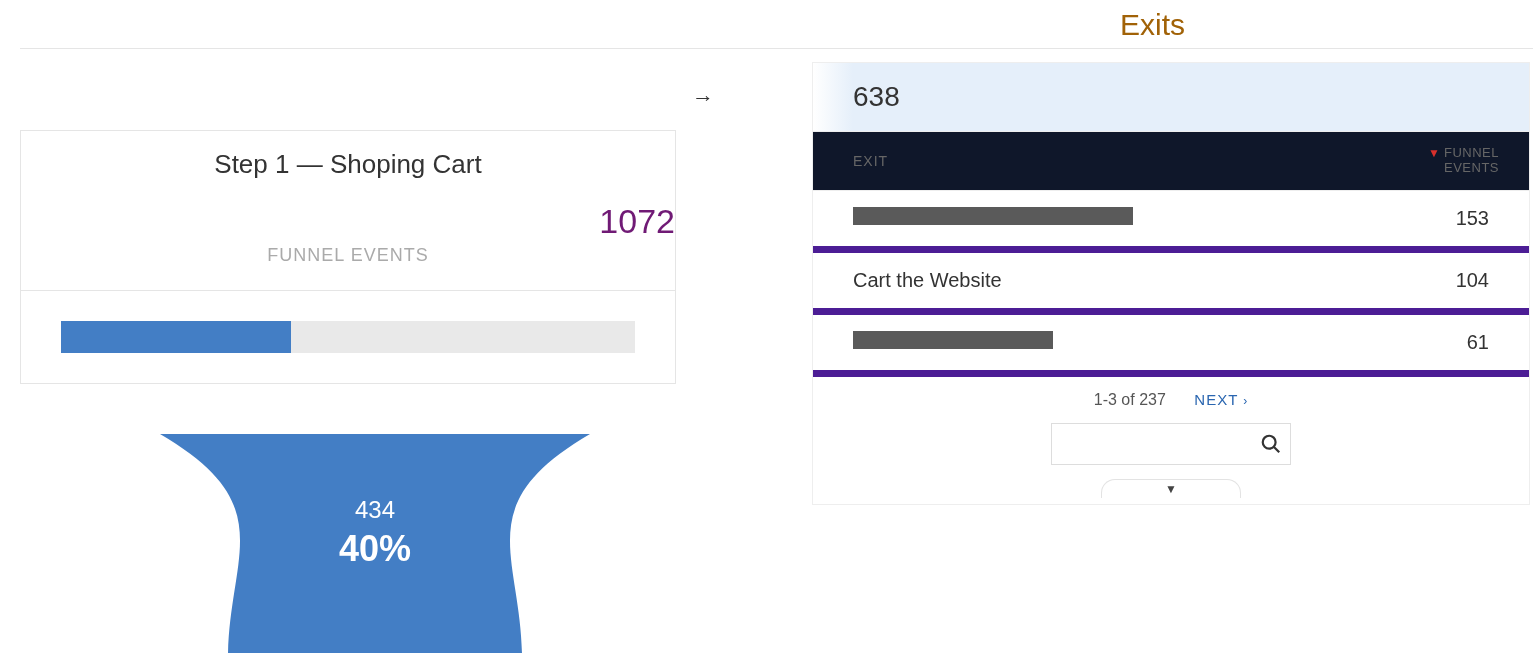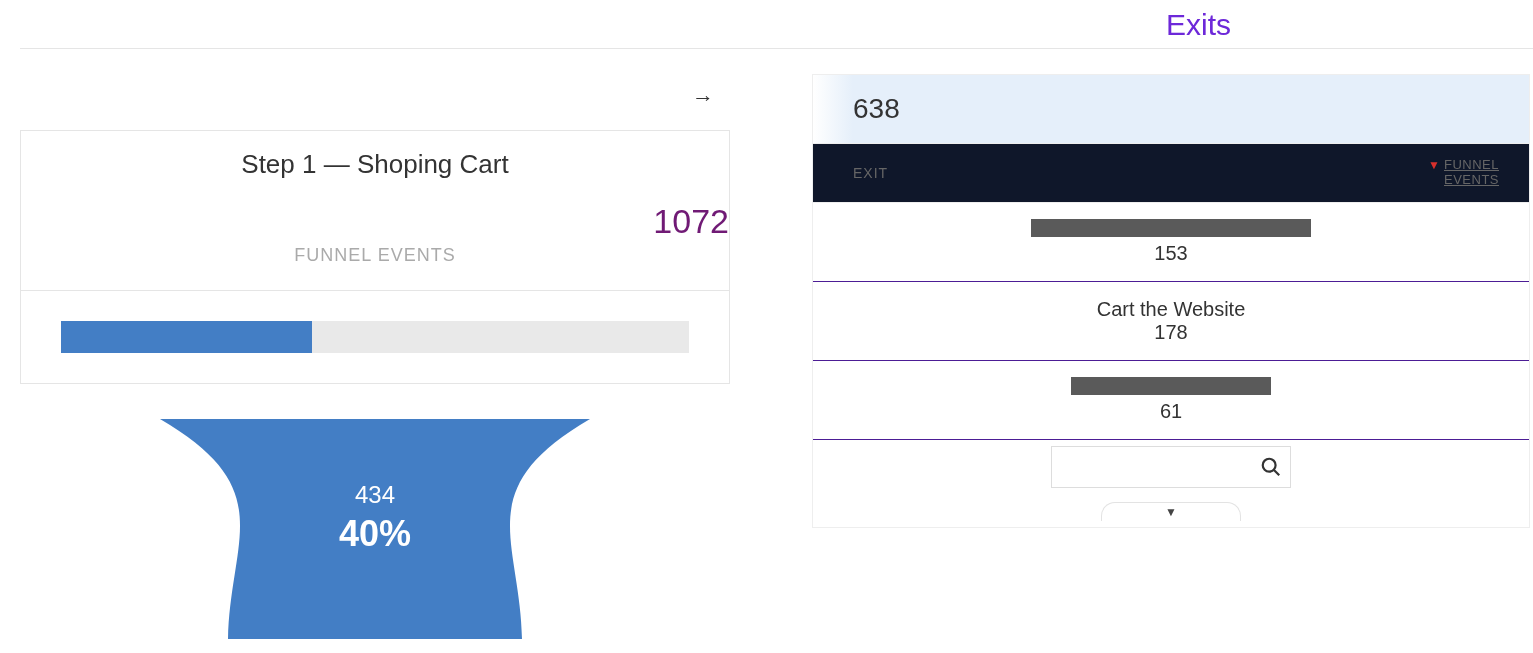--- a/index.html
+++ b/index.html
@@ -19,21 +19,21 @@
     left: 20px; right: 0;
     top: 48px;
     border-top: 1px solid #e5e5e5;
   }
 
   
   .funnel-card {
     position: absolute;
     left: 20px;
     top: 130px;
-    width: 710px;
+    width: 656px;
     border: 1px solid #e5e5e5;
     background: #fff;
   }
   .funnel-title {
     text-align: center;
     font-size: 26px;
     color: #333;
     padding: 18px 0 10px 0;
   }
   .funnel-value {
@@ -64,21 +64,21 @@
   .bar-fill {
     position: absolute;
     left: 0; top: 0; bottom: 0;
     background: #437ec5;
   }
 
   
   .funnel-shape {
     position: absolute;
     left: 20px;
-    top: 419px;
+    top: 434px;
     width: 710px;
     height: 156px;
     pointer-events: none;
   }
   .funnel-shape svg { display: block; }
   .funnel-text {
     position: absolute;
     left: 0; right: 0;
     top: 62px;
     text-align: center;
@@ -96,27 +96,26 @@
     font-size: 22px;
     color: #333;
   }
 
   
   .exits-header {
     position: absolute;
     left: 1120px;
     top: 8px;
     font-size: 30px;
-    color: #6d28d9;
-    margin-left: 46px;
+    color: #a16207;
   }
   .exits-panel {
     position: absolute;
     left: 812px;
-    top: 74px;
+    top: 62px;
     width: 718px;
     border: 1px solid #eee;
   }
   .exits-total {
     background: linear-gradient(to right, #ffffff 0%, #e5effa 40px, #e5effa 100%);
     font-size: 28px;
     color: #333;
     padding: 18px 0 18px 40px;
     border-bottom: 1px solid #eee;
   }
@@ -147,24 +146,23 @@
     font-size: 12px;
     position: absolute;
     left: 0;
     top: 1px;
   }
   .exit-row {
     display: flex;
     align-items: center;
     justify-content: space-between;
     padding: 16px 40px 16px 40px;
-    border-bottom: 1px solid #4c1d95;
+    border-bottom: 7px solid #4c1d95;
     font-size: 20px;
     color: #333;
-    flex-direction: column;
   }
   .exit-row .val { font-size: 20px; color: #333; }
   .redacted {
     display: inline-block;
     background: #5a5a5a;
     height: 18px;
   }
   .redacted.w1 { width: 280px; }
   .redacted.w2 { width: 200px; }
 
@@ -257,40 +255,49 @@
 
   <div class="exits-header">Exits</div>
 
   <div class="exits-panel">
     <div class="exits-total">638</div>
 
     <div class="exits-thead">
       <div class="col-exit">EXIT</div>
       <div class="col-events">
         <span class="sort-caret">▼</span>
-        <span style="white-space:pre-line; display:inline-block;text-decoration:underline;">FUNNEL
+        <span style="white-space:pre-line; display:inline-block;">FUNNEL
 EVENTS</span>
       </div>
     </div>
 
     <div id="exit-rows">
         <div class="exit-row">
           <div><span class="redacted w1"></span></div>
           <div class="val">153</div>
         </div>
         <div class="exit-row">
           <div>Cart the Website</div>
-          <div class="val">178</div>
+          <div class="val">104</div>
         </div>
         <div class="exit-row">
           <div><span class="redacted w2"></span></div>
           <div class="val">61</div>
         </div>
       </div>
 
+    <div class="pager">
+      <div class="pager-line">
+        <span class="count">1-3 of 237</span>
+        <span class="next">
+          <span>NEXT</span>
+          <span class="chev">›</span>
+        </span>
+      </div>
+    </div>
 
     <div class="search-wrap">
       <div class="search-box">
         <input type="text" placeholder="" style="">
         <span class="mag">
           <svg width="22" height="22" viewBox="0 0 24 24" fill="none" stroke="#333" stroke-width="2.4">
             <circle cx="10" cy="10" r="7"></circle>
             <line x1="15.2" y1="15.2" x2="21" y2="21"></line>
           </svg>
         </span>

